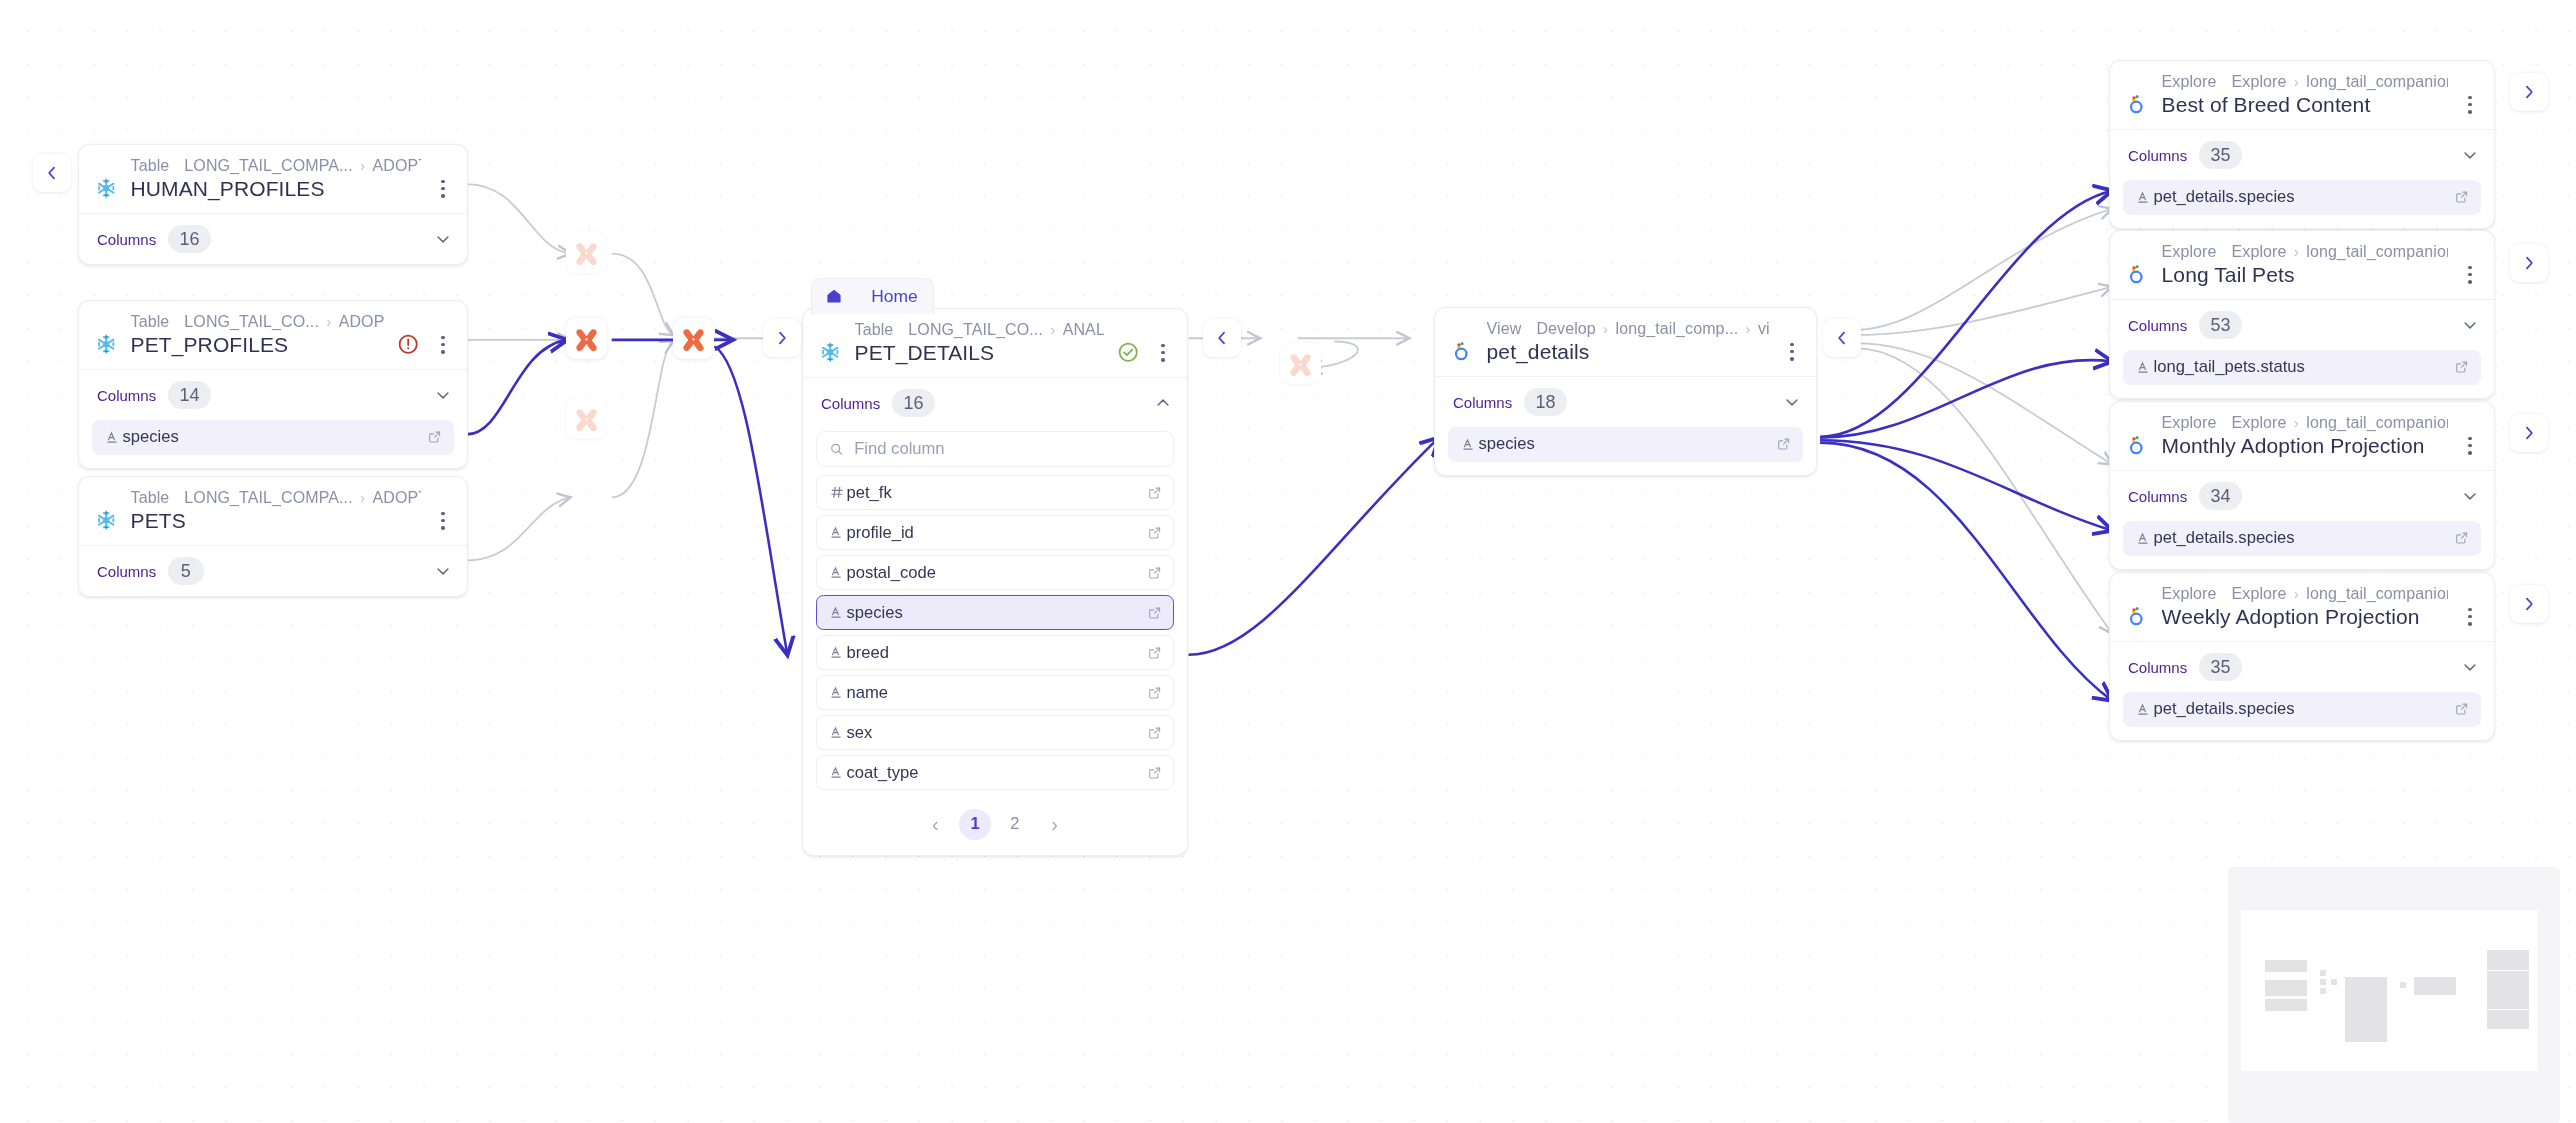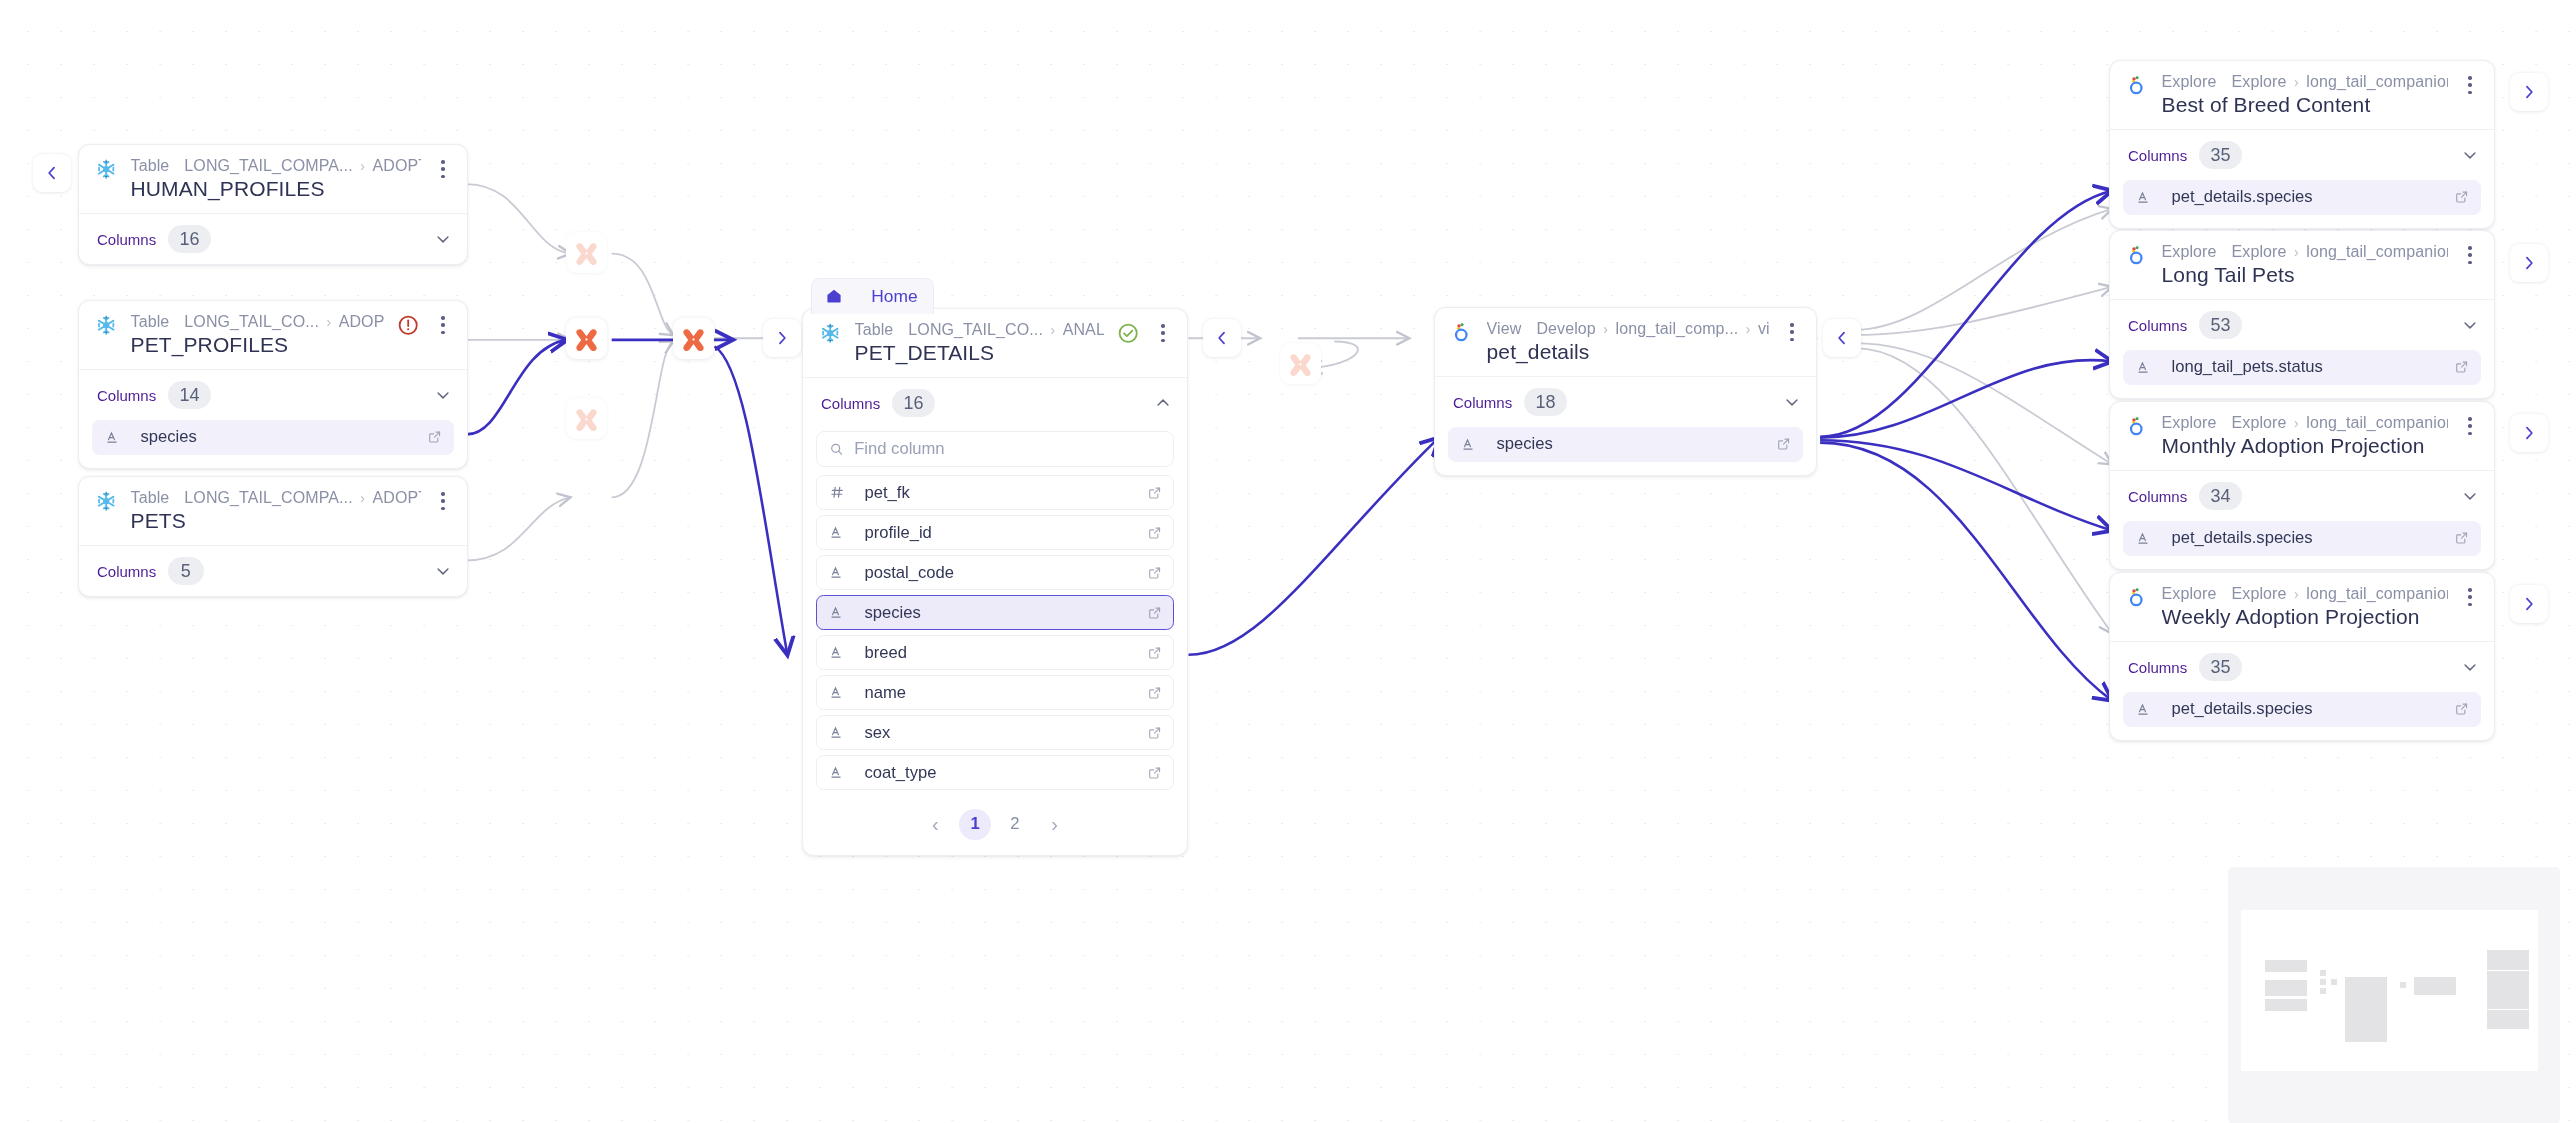--- a/index.html
+++ b/index.html
@@ -22,21 +22,21 @@
   
   .node {
     position: absolute;
     background: #fff;
     border: 0.8px solid #eceef3;
     border-radius: 11.6px;
     box-shadow: 0 1.7px 4.1px rgba(28,32,60,.055), 0 0.8px 1.7px rgba(28,32,60,.05);
     overflow: hidden;
   }
   .node-head {
-    display: flex; align-items: flex-start;
+    display: flex; align-items: flex-end;
     gap: 11.6px;
     padding: 11.6px 13.3px 12.4px 15px;
     border-bottom: 0.8px solid #f0f1f5;
   }
   .node-icon { flex: 0 0 auto; width: 25px; height: 25px; display:flex; align-items:center; justify-content:center; }
   .node-head-text { flex: 1 1 auto; min-width: 0; }
   .crumbs {
     display: flex; align-items: center; gap: 7.5px;
     font-size: 16px; color: #8a90a6; letter-spacing: 0.1px;
     white-space: nowrap; overflow: hidden;
@@ -62,21 +62,21 @@
   .cols-label { font-size: 15px; color: #4c1d95; }
   .cols-count {
     font-size: 18px; color: #5a6079;
     background: #eceef2; border-radius: 828px;
     padding: 3.3px 11.6px; min-width: 36px; text-align:center;
   }
   .chev { margin-left: auto; width: 18px; height: 18px; opacity:.95; }
 
   .col-list { padding: 0 13.3px 5px 13.3px; }
   .col-row {
-    display: flex; align-items: center; gap: 19px;
+    display: flex; align-items: center; gap: 1px;
     height: 35px;
     border: 0.8px solid #edeef3;
     border-radius: 7.5px;
     margin-bottom: 5px;
     padding: 0 10px 0 11.6px;
     background: #fff;
     font-size: 16.6px; color: #323757;
     cursor: pointer;
   }
   .col-row .ext { margin-left: auto; opacity: .6; }

